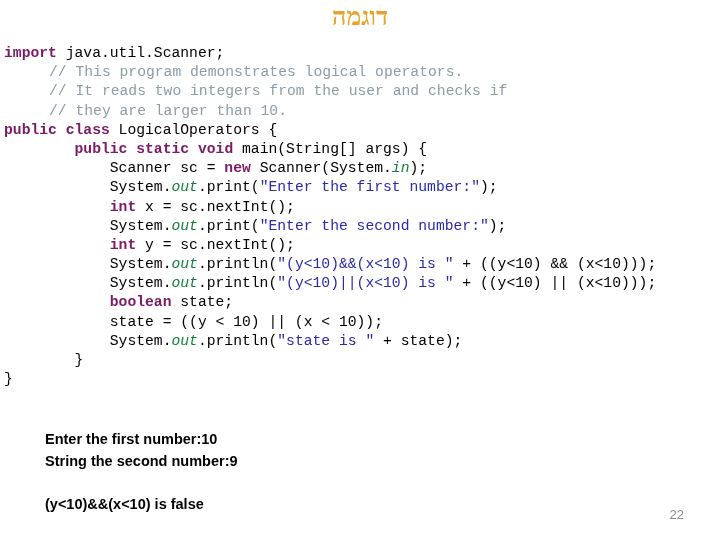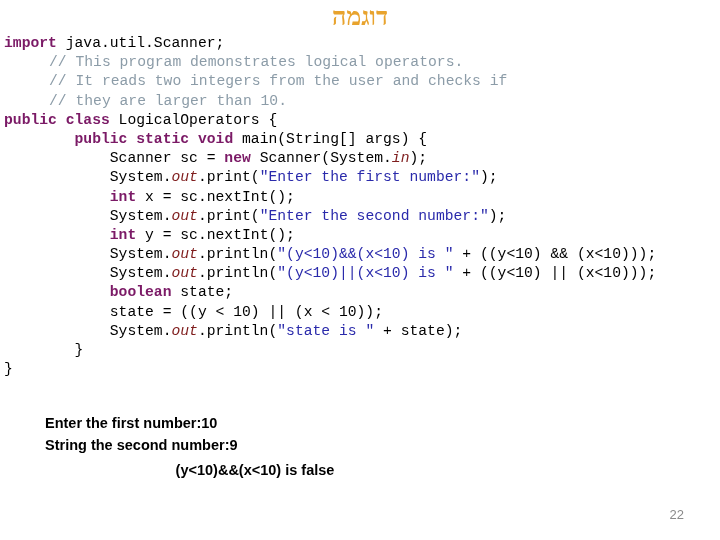--- a/index.html
+++ b/index.html
@@ -27,57 +27,56 @@
     font-weight: 700;
     color: #E8A32D;
     direction: rtl;
     letter-spacing: 0px;
     line-height: 1;
   }
 
   
   #code-block {
     position: absolute;
-    top: 34px;
+    top: 44px;
     left: 4px;
     width: 716px;
     font-family: "Liberation Mono", "DejaVu Sans Mono", monospace;
     font-size: 14.7px;
     line-height: 19.2px;
     white-space: pre;
     color: #000000;
   }
   .code-line {
     white-space: pre;
     height: 19.2px;
   }
   .kw      { color: #7B1A66; font-weight: bold; }
   .cmt     { color: #8C9CA8; margin-left: 45px; }
   .str     { color: #2A2AAB; }
-  .fld     { color: #7f1d1d; font-style: italic; }
+  .fld     { color: #15803d; font-style: italic; }
   .pln     { color: #000000; }
 
   
   #console-output {
     position: absolute;
     left: 45px;
-    top: 412px;
+    top: 428px;
     width: 420px;
     color: #000000;
   }
   .out-line {
     font-family: "Liberation Sans", sans-serif;
     font-size: 14.5px;
     font-weight: 600;
     line-height: 22px;
     white-space: pre;
   }
   .out-line.spaced {
-    margin-top: 3px;
-    text-align: center;
+    margin-top: 21px;
   }
 
   
   #page-number {
     position: absolute;
     right: 36px;
     bottom: 18px;
     font-family: "Liberation Sans", sans-serif;
     font-size: 13px;
     color: #8A8A8A;

